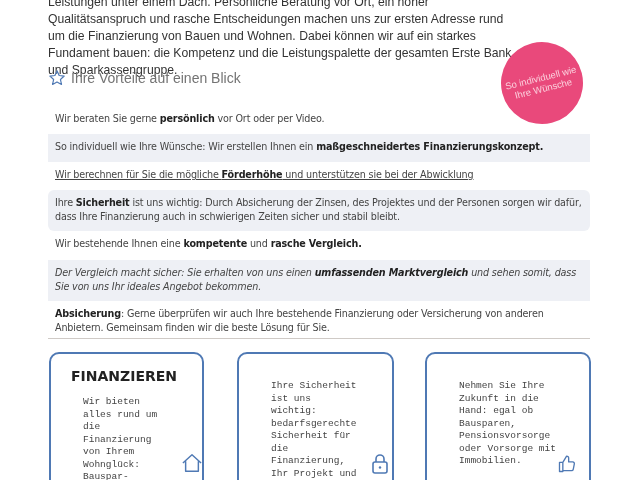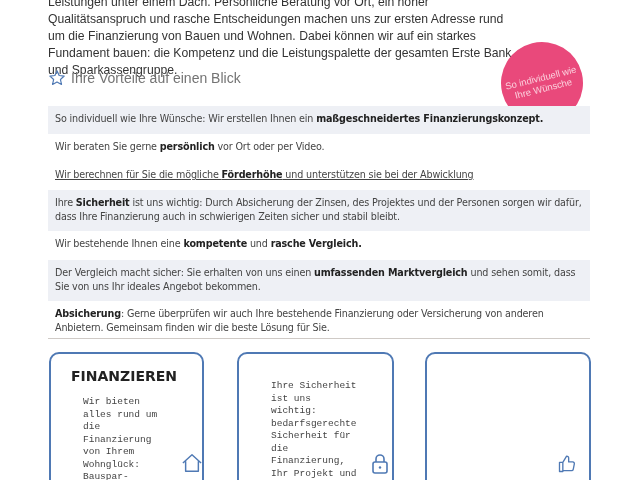--- a/index.html
+++ b/index.html
@@ -26,21 +26,21 @@
   }
   .rows { position: absolute; left: 48px; top: 106px; width: 542px; }
   .row {
     padding: 6px 7px; font-size: 9.6px; line-height: 13.5px; color: #444;
     font-family: "DejaVu Sans", sans-serif;
     letter-spacing: -0.15px;
   }
   .row.alt { background: #eef0f5; }
   .row b { color: #222; }
   .r0 { height: 16px; } .r1 { height: 16px; } .r2 { height: 16px; text-decoration: underline; }
-  .r3 { height: 29px; } .r4 { height: 17px; } .r5 { height: 29px; } .r6 { height: 29px; }
+  .r3 { height: 29px; border-radius: 6px; } .r4 { height: 17px; } .r5 { height: 29px; font-style: italic; } .r6 { height: 29px; }
   .divider { position: absolute; left: 48px; top: 338px; width: 542px; height: 1px; background: #cfcac6; }
   .box {
     position: absolute; top: 352px; height: 140px;
     border: 2px solid #4f79b4; border-radius: 10px; background: #fff;
     box-sizing: border-box; padding: 14px 20px;
     font-family: "DejaVu Sans", sans-serif;
   }
   .box h3 { margin: 0 0 2px 0; font-size: 14px; font-weight: bold; color: #222; }
   .box p { margin: 12px; font-size: 9.5px; line-height: 12.5px; color: #444; font-family: Liberation Mono, monospace; }
   .box .icon { position: absolute; }
@@ -53,22 +53,22 @@
 <div class="headline">
   <svg width="18" height="18" viewBox="0 0 24 24">
       <path d="M12 2.5l2.9 6.2 6.7.7-5 4.6 1.4 6.6L12 17.3l-5.9 3.3 1.4-6.6-5-4.6 6.7-.7z" fill="none" stroke="#4f79b4" stroke-width="1.6" stroke-linejoin="round"></path>
     </svg>
   <span>Ihre Vorteile auf einen Blick</span>
 </div>
 
 <div class="badge">So individuell wie Ihre Wünsche</div>
 
 <div class="rows">
+  <div class="row r0"><span>Wir beraten Sie gerne </span><b>persönlich</b><span> vor Ort oder per Video.</span></div>
   <div class="row alt r1"><span>So individuell wie Ihre Wünsche: Wir erstellen Ihnen ein </span><b>maßgeschneidertes Finanzierungskonzept.</b><span></span></div>
-  <div class="row r0"><span>Wir beraten Sie gerne </span><b>persönlich</b><span> vor Ort oder per Video.</span></div>
   <div class="row r2"><span>Wir berechnen für Sie die mögliche </span><b>Förderhöhe</b><span> und unterstützen sie bei der Abwicklung</span></div>
   <div class="row alt r3"><span>Ihre </span><b>Sicherheit</b><span> ist uns wichtig: Durch Absicherung der Zinsen, des Projektes und der Personen sorgen wir dafür, dass Ihre Finanzierung auch in schwierigen Zeiten sicher und stabil bleibt.</span></div>
   <div class="row r4"><span>Wir bestehende Ihnen eine </span><b>kompetente</b><span> und </span><b>rasche Vergleich.</b></div>
   <div class="row alt r5"><span>Der Vergleich macht sicher: Sie erhalten von uns einen </span><b>umfassenden Marktvergleich</b><span> und sehen somit, dass Sie von uns Ihr ideales Angebot bekommen.</span></div>
   <div class="row r6"><b>Absicherung</b><span>: Gerne überprüfen wir auch Ihre bestehende Finanzierung oder Versicherung von anderen Anbietern. Gemeinsam finden wir die beste Lösung für Sie.</span></div>
 </div>
 
 <div class="divider"></div>
 
 <div class="box" style="left:49px; width:155px;">
@@ -82,16 +82,17 @@
 <div class="box" style="left:237px; width:157px;">
   <p>Ihre Sicherheit ist uns wichtig: bedarfsgerechte Sicherheit für die Finanzierung, Ihr Projekt und Dach Familie.</p>
   <svg class="icon" style="left:132px; top:99px;" width="18" height="22" viewBox="0 0 18 22">
       <rect x="2" y="9" width="14" height="11" rx="2" fill="none" stroke="#4f79b4" stroke-width="1.6"></rect>
       <path d="M5 9V6a4 4 0 0 1 8 0v3" fill="none" stroke="#4f79b4" stroke-width="1.6"></path>
       <circle cx="9" cy="14.5" r="1.2" fill="#4f79b4"></circle>
     </svg>
 </div>
 
 <div class="box" style="left:425px; width:166px;">
+  <p>Nehmen Sie Ihre Zukunft in die Hand: egal ob Bausparen, Pensionsvorsorge oder Vorsorge mit Immobilien.</p>
   <svg class="icon" style="left:130px; top:100px;" width="20" height="20" viewBox="0 0 24 24">
       <path d="M3 10h4v11H3zM7 20h10.5a2 2 0 0 0 2-1.6l1.3-6.5A2 2 0 0 0 18.8 9.5H14V5a2.5 2.5 0 0 0-2.5-2.5L7 10" fill="none" stroke="#4f79b4" stroke-width="1.6" stroke-linejoin="round"></path>
     </svg>
 </div>
 
 </body></html>

